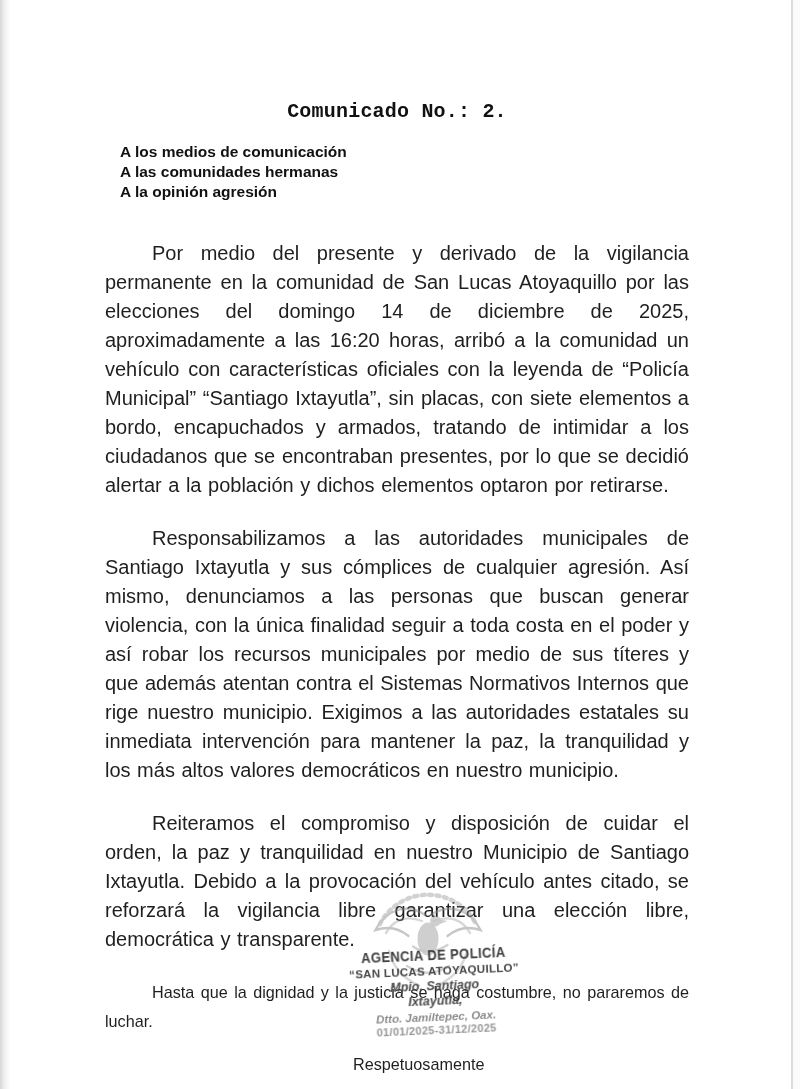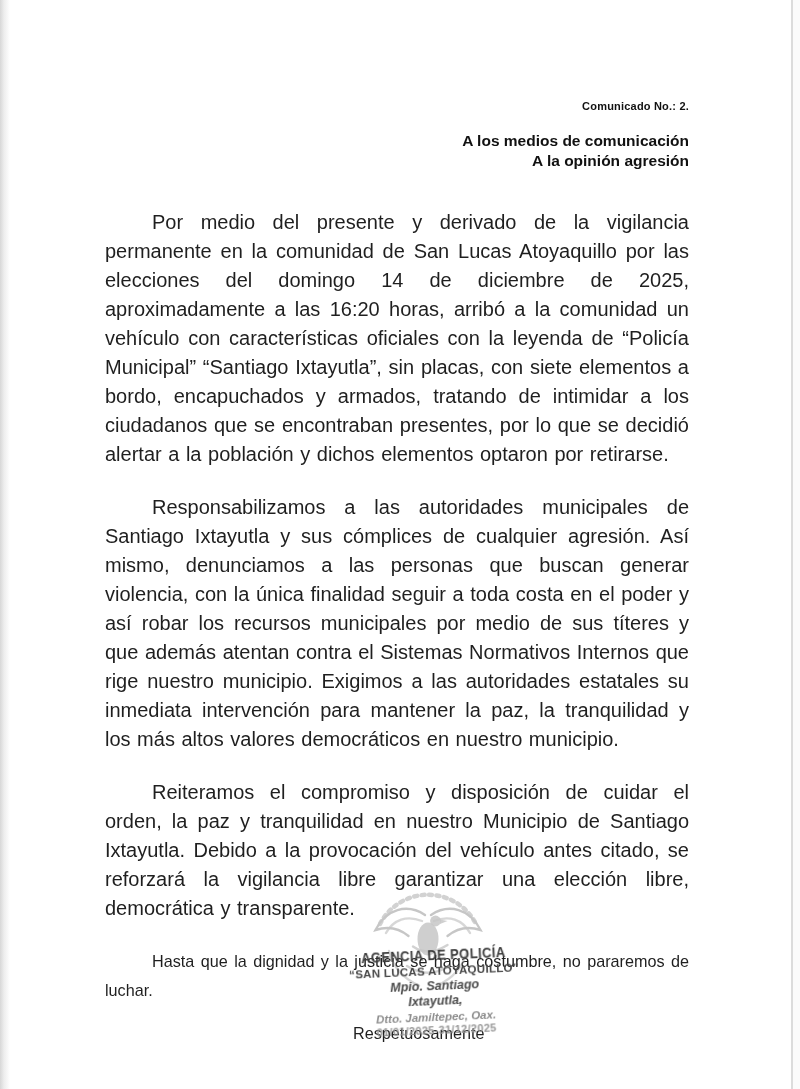--- a/index.html
+++ b/index.html
@@ -26,34 +26,34 @@
   .scan-edge-right-pad {
     position:absolute; right:0; top:0; bottom:0; width:7px;
     background:#fbfbfb;
   }
   .content {
     position:absolute; left:105px; top:100px; width:584px;
     color:#1f1f1f;
     filter:blur(0.3px);
   }
   .comunicado {
-    text-align:right;
+    text-align:center;
     font-weight:700;
-    font-size:11px;
+    font-size:20px;
     letter-spacing:0.2px;
     color:#111;
     margin:0 0 19px 0;
+    font-family:Liberation Mono, monospace;
   }
   .recipients {
     font-weight:700;
     font-size:15.5px;
     line-height:20px;
     color:#111;
-    margin:0 0 0 25px;
-    text-align:right;
+    margin:0 0 0 15px;
   }
   .body-block { margin-top:37px; }
   p.bodypara {
     font-size:20px;
     line-height:29px;
     text-align:justify;
     text-indent:47px;
     margin:0 0 24px 0;
     word-spacing:1px;
   }
@@ -119,20 +119,21 @@
   <div class="scan-edge-left"></div>
   <div class="scan-edge-right-pad"></div>
   <div class="scan-edge-right-line"></div>
 
   <div class="content">
 
     <div class="comunicado">Comunicado No.: 2.</div>
 
     <div class="recipients">
       <div>A los medios de comunicación</div>
+      <div>A las comunidades hermanas</div>
       <div>A la opinión agresión</div>
     </div>
 
     <div class="body-block">
       <p class="bodypara">Por medio del presente y derivado de la vigilancia permanente en la comunidad de San Lucas Atoyaquillo por las elecciones del domingo 14 de diciembre de 2025, aproximadamente a las 16:20 horas, arribó a la comunidad un vehículo con características oficiales con la leyenda de “Policía Municipal” “Santiago Ixtayutla”, sin placas, con siete elementos a bordo, encapuchados y armados, tratando de intimidar a los ciudadanos que se encontraban presentes, por lo que se decidió alertar a la población y dichos elementos optaron por retirarse.</p>
       <p class="bodypara">Responsabilizamos a las autoridades municipales de Santiago Ixtayutla y sus cómplices de cualquier agresión. Así mismo, denunciamos a las personas que buscan generar violencia, con la única finalidad seguir a toda costa en el poder y así robar los recursos municipales por medio de sus títeres y que además atentan contra el Sistemas Normativos Internos que rige nuestro municipio. Exigimos a las autoridades estatales su inmediata intervención para mantener la paz, la tranquilidad y los más altos valores democráticos en nuestro municipio.</p>
       <p class="bodypara">Reiteramos el compromiso y disposición de cuidar el orden, la paz y tranquilidad en nuestro Municipio de Santiago Ixtayutla. Debido a la provocación del vehículo antes citado, se reforzará la vigilancia libre garantizar una elección libre, democrática y transparente.</p>
 
 
       <p class="closing">Hasta que la dignidad y la justicia se haga costumbre, no pararemos de luchar.</p>

